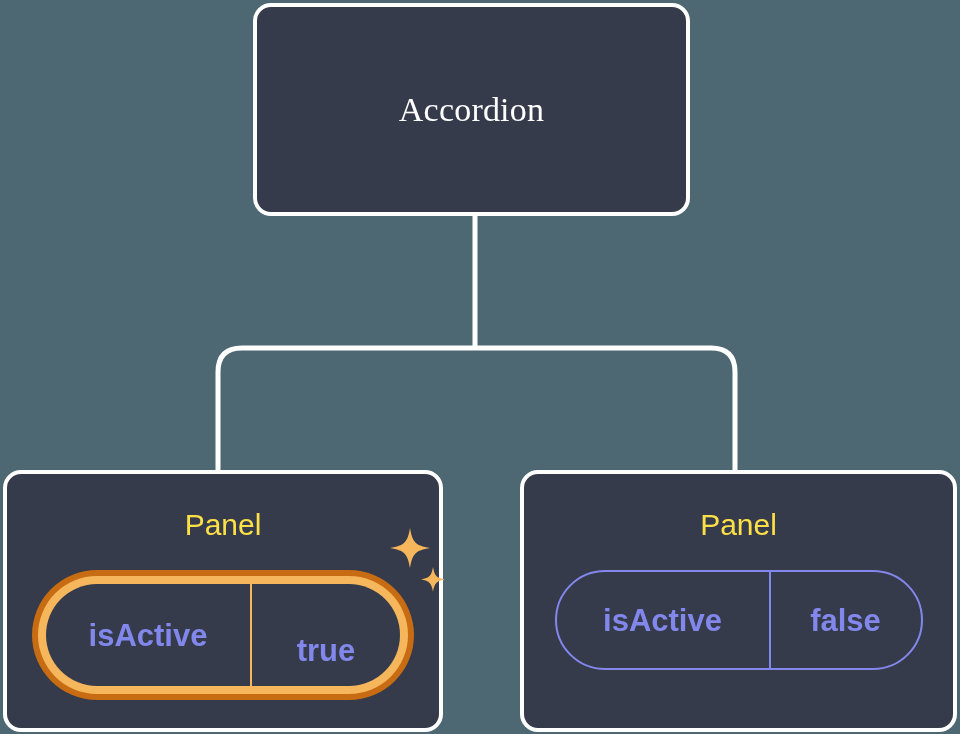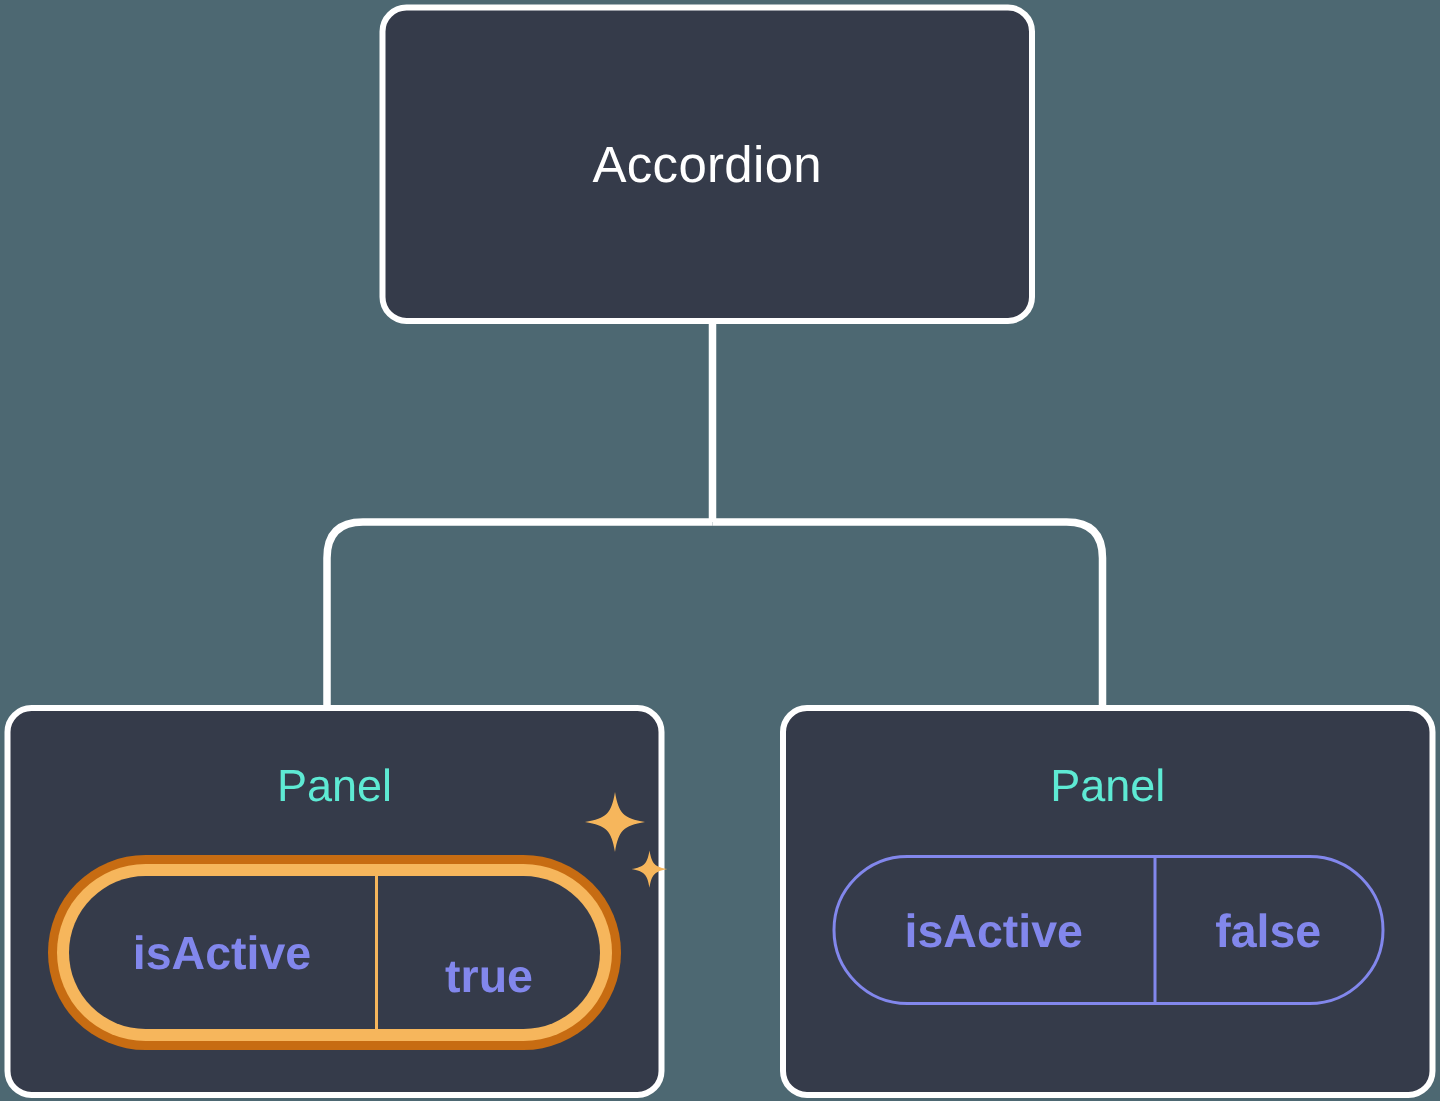--- a/index.html
+++ b/index.html
@@ -38,20 +38,21 @@
     box-sizing: border-box;
   }
   .node-root {
     left: 253px;
     top: 3px;
     width: 437px;
     height: 213px;
     display: flex;
     align-items: center;
     justify-content: center;
+    font-family: Liberation Serif, serif;
   }
   .node-title-root {
     color: #ffffff;
     font-size: 34px;
     letter-spacing: 0.2px;
     line-height: 1;
   }
 
   .node-panel {
     display: flex;
@@ -65,21 +66,21 @@
     width: 440px;
     height: 262px;
   }
   .node-panel-right {
     left: 520px;
     top: 470px;
     width: 437px;
     height: 262px;
   }
   .node-title-panel {
-    color: #5eead4;
+    color: #fde047;
     font-size: 30px;
     line-height: 1;
   }
 
   
   .pill-wrap {
     position: relative;
     margin-top: 30px;
   }
   .pill {

